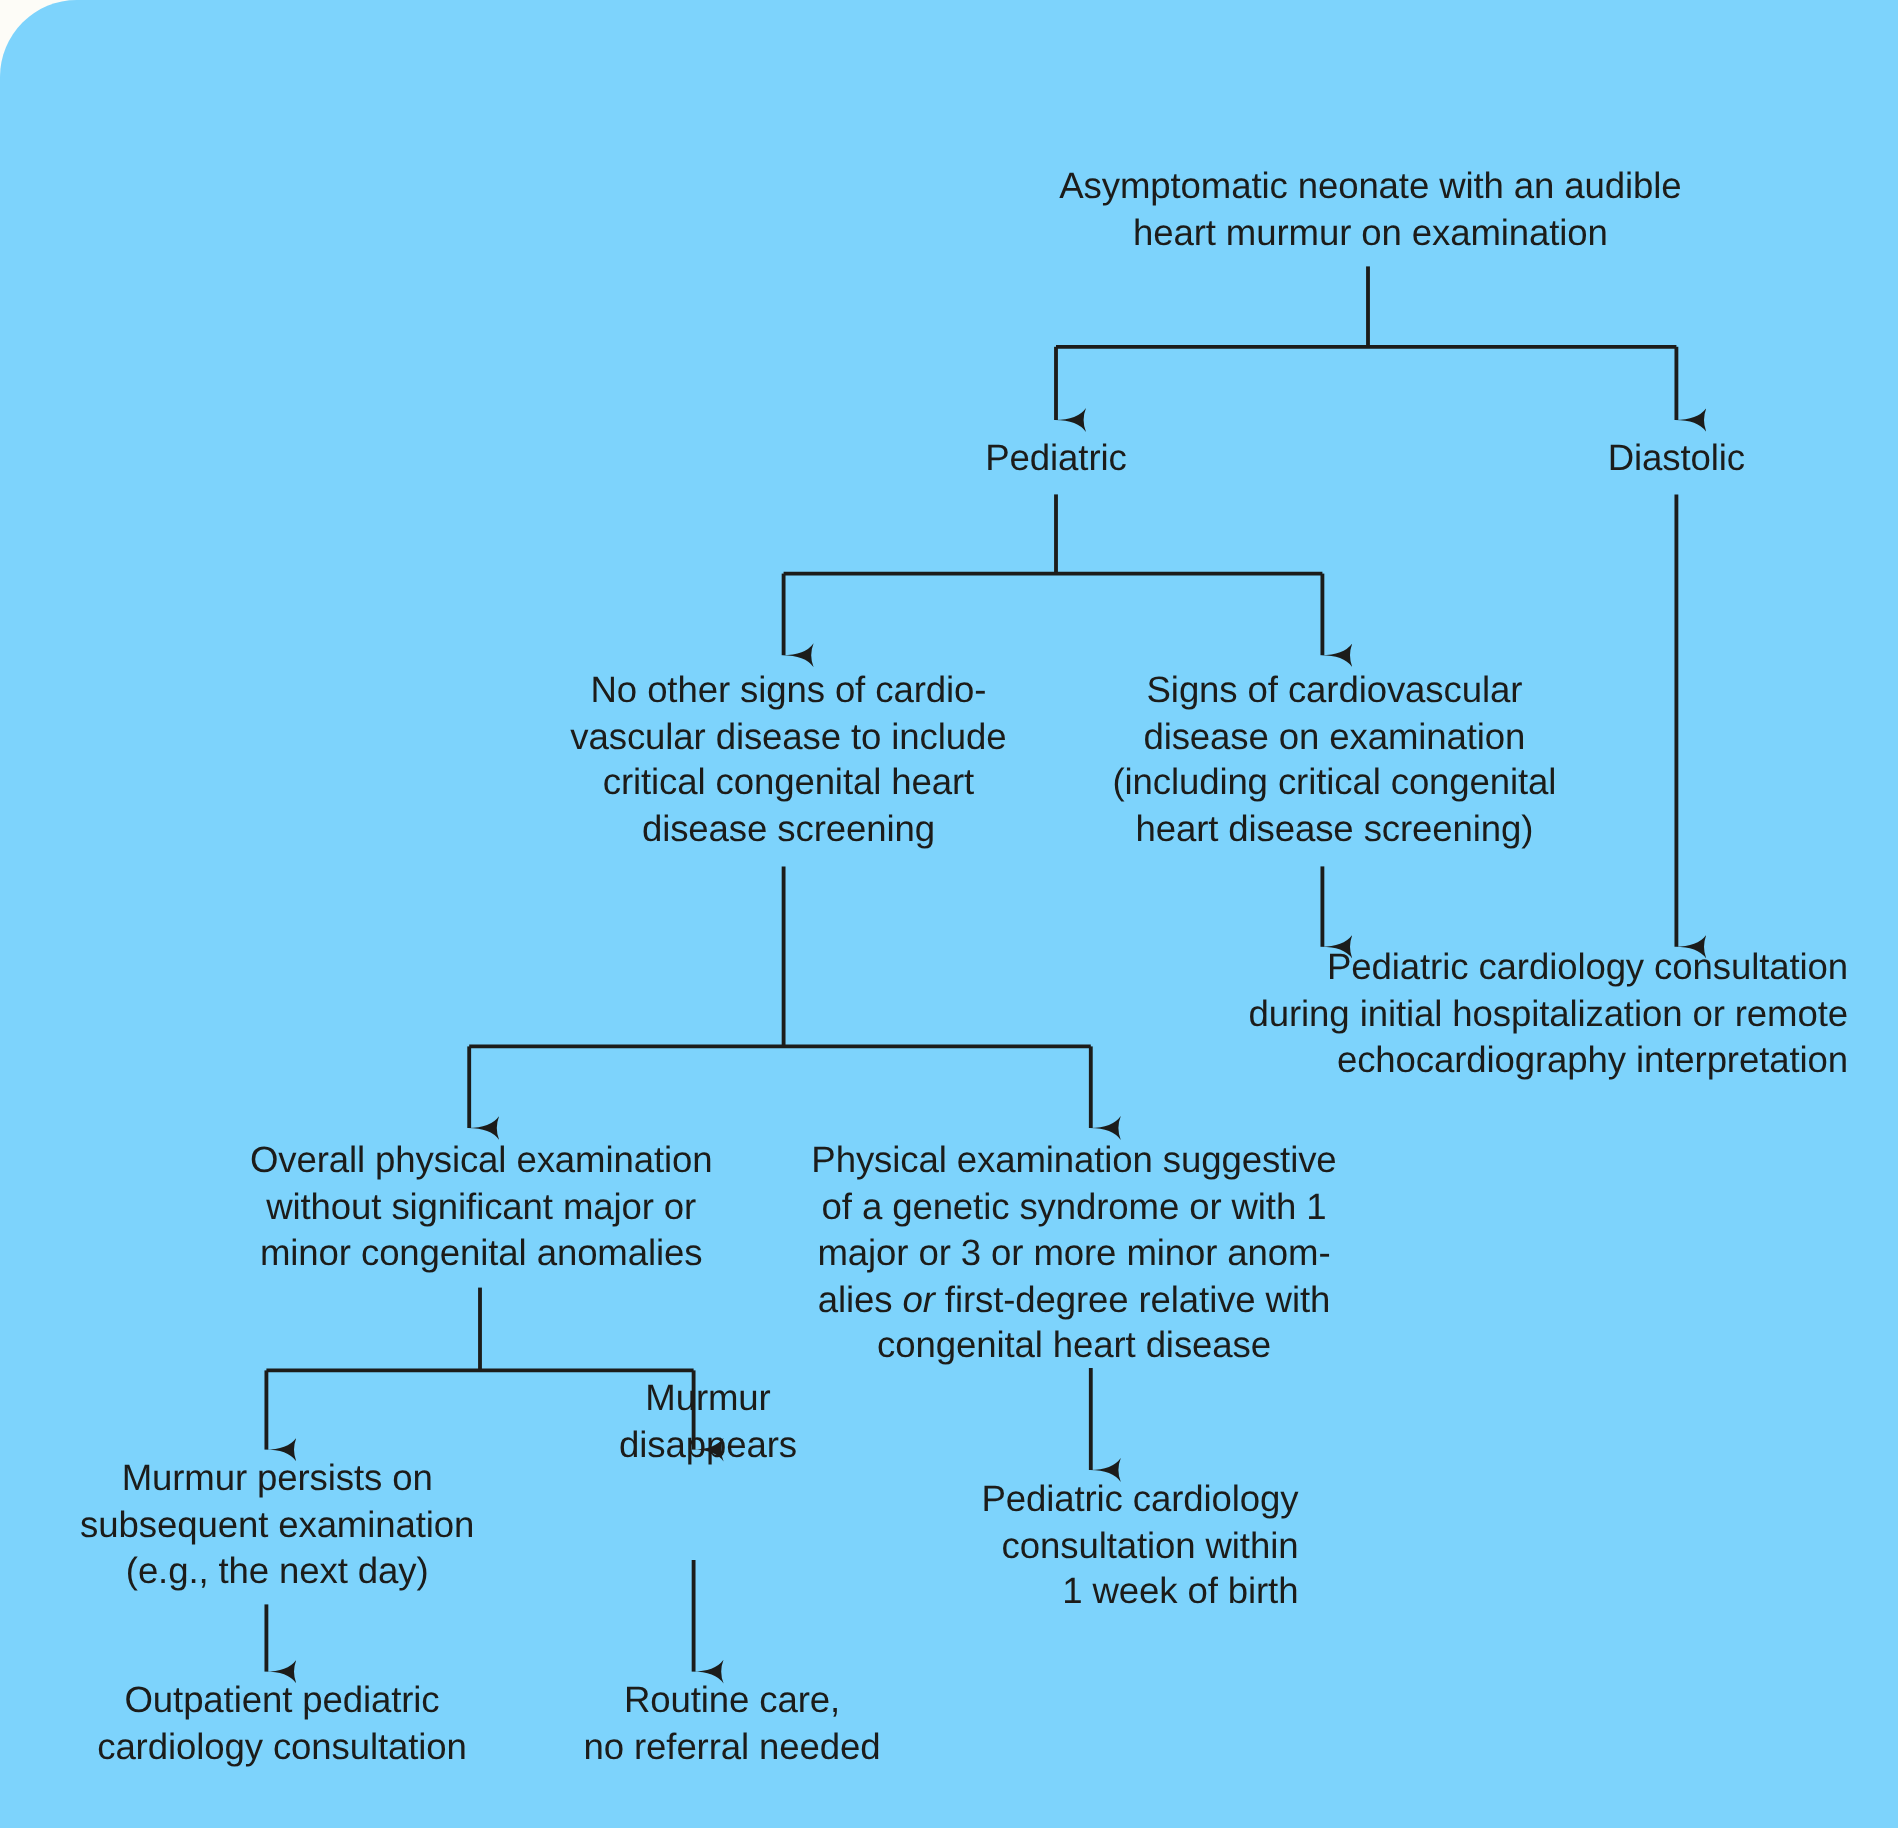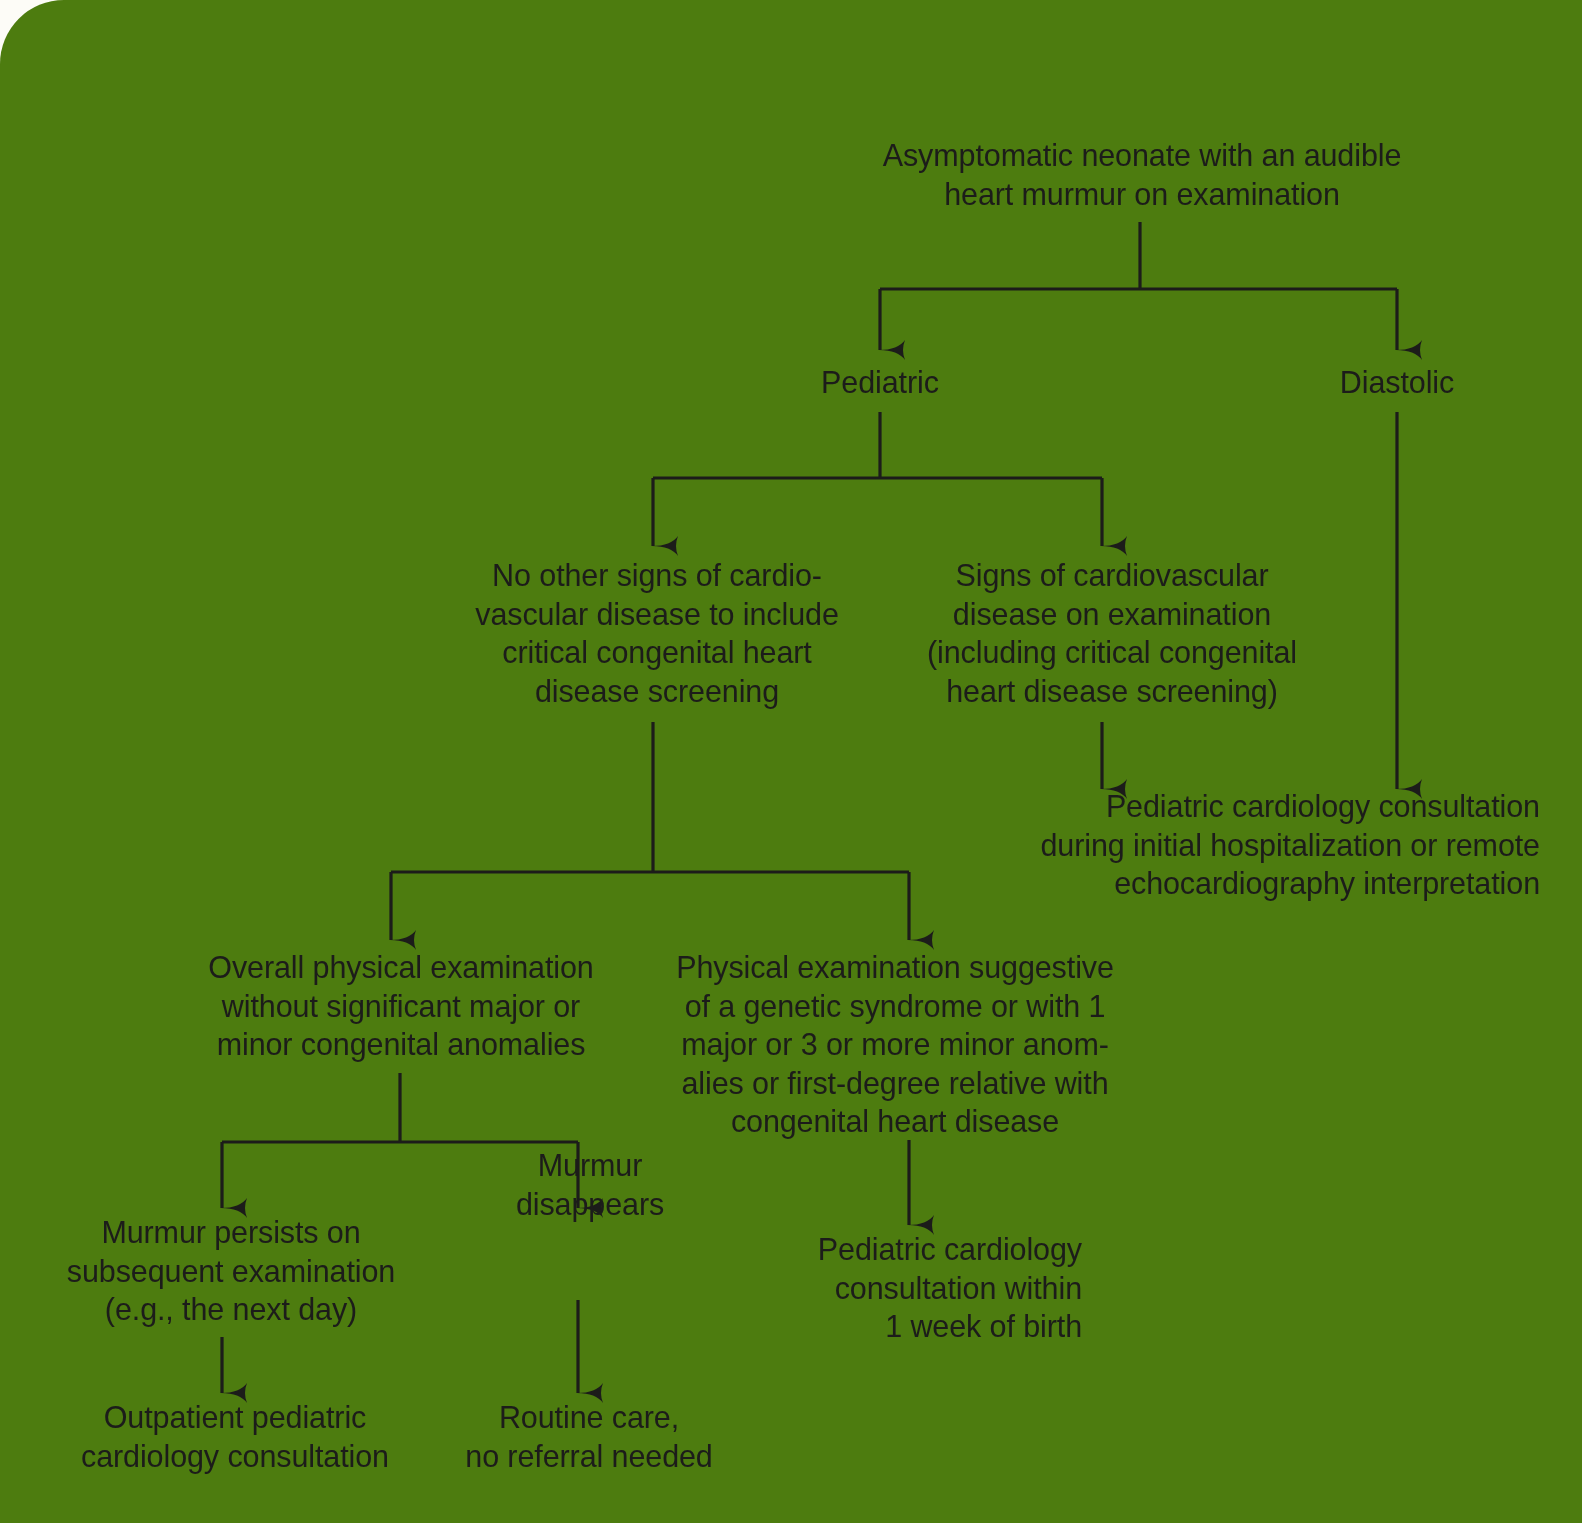--- a/index.html
+++ b/index.html
@@ -4,21 +4,21 @@
 <style>
   html, body {
     margin: 0;
     padding: 0;
     background: #fdfcf7;
   }
   #canvas {
     position: relative;
     width: 1582px;
     height: 1523px;
-    background: #4d7c0f;
+    background: #7dd3fc;
     border-top-left-radius: 64px;
     overflow: hidden;
     font-family: "Liberation Sans", sans-serif;
     color: #1c1c1a;
   }
   #flow-svg {
     position: absolute;
     left: 0;
     top: 0;
     width: 1582px;
@@ -28,35 +28,36 @@
   .node {
     position: absolute;
     text-align: center;
     font-size: 30.5px;
     line-height: 38.5px;
     letter-spacing: -0.1px;
     color: #1c1c1a;
     white-space: pre-line;
   }
   .node .em {
+    font-style: italic;
   }
   
   #node-root      { left: 832px;  top: 136px; width: 620px; }
   #node-systolic  { left: 760px;  top: 363px; width: 240px; }
   #node-diastolic { left: 1277px; top: 363px; width: 240px; }
   #node-no-signs  { left: 452px;  top: 556px; width: 410px; }
   #node-signs     { left: 902px;  top: 556px; width: 420px; }
   #node-pcc-remote{ left: 960px;  top: 787px; width: 580px; text-align: right; }
   #node-overall   { left: 180px;  top: 948px; width: 442px; }
   #node-genetic   { left: 655px;  top: 948px; width: 480px; }
   #node-persists  { left: 36px;   top: 1213px; width: 390px; }
   #node-disappear { left: 440px;  top: 1146px; width: 300px; }
   #node-pcc-1week { left: 742px;  top: 1230px; width: 340px; text-align: right; }
   #node-outpatient{ left: 40px;   top: 1398px; width: 390px; }
-  #node-routine   { left: 439px;  top: 1398px; width: 300px; }
+  #node-routine   { left: 460px;  top: 1398px; width: 300px; }
 </style>
 </head>
 <body>
 
 <div id="canvas">
 
   <svg id="flow-svg" viewBox="0 0 1582 1523" xmlns="http://www.w3.org/2000/svg">
     <defs>
       <marker id="arrow" viewBox="0 0 20 26" refX="10" refY="25" markerWidth="20" markerHeight="26" orient="auto" markerUnits="userSpaceOnUse">
         <path d="M0,0 Q10,7 10,26 Q10,7 20,0 Q10,4 0,0 Z" fill="#1c1c1a"></path>

